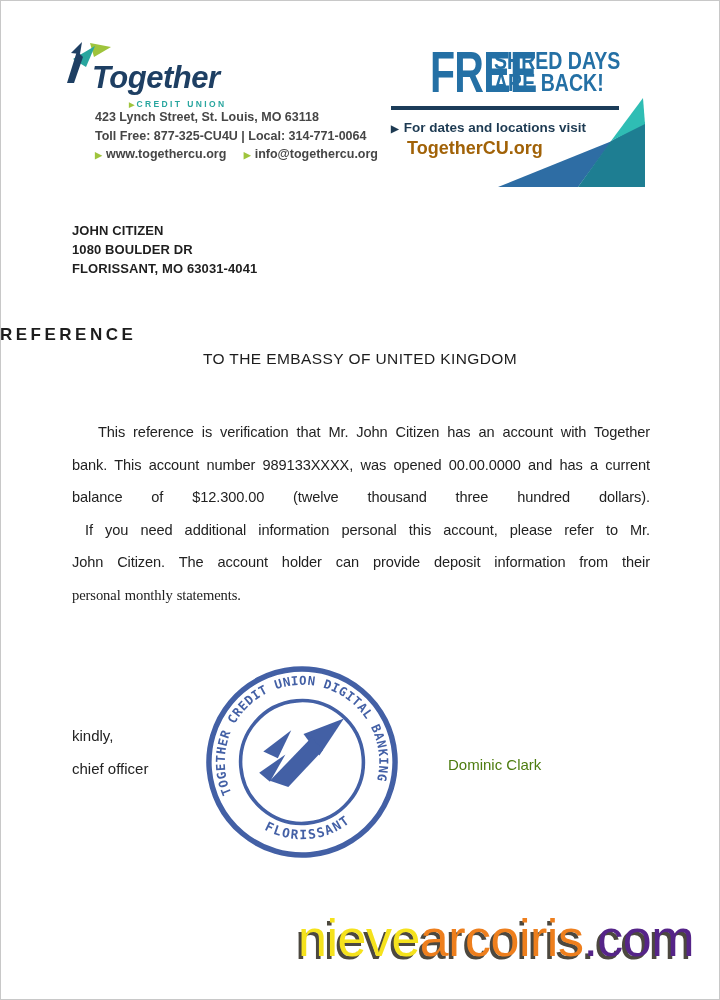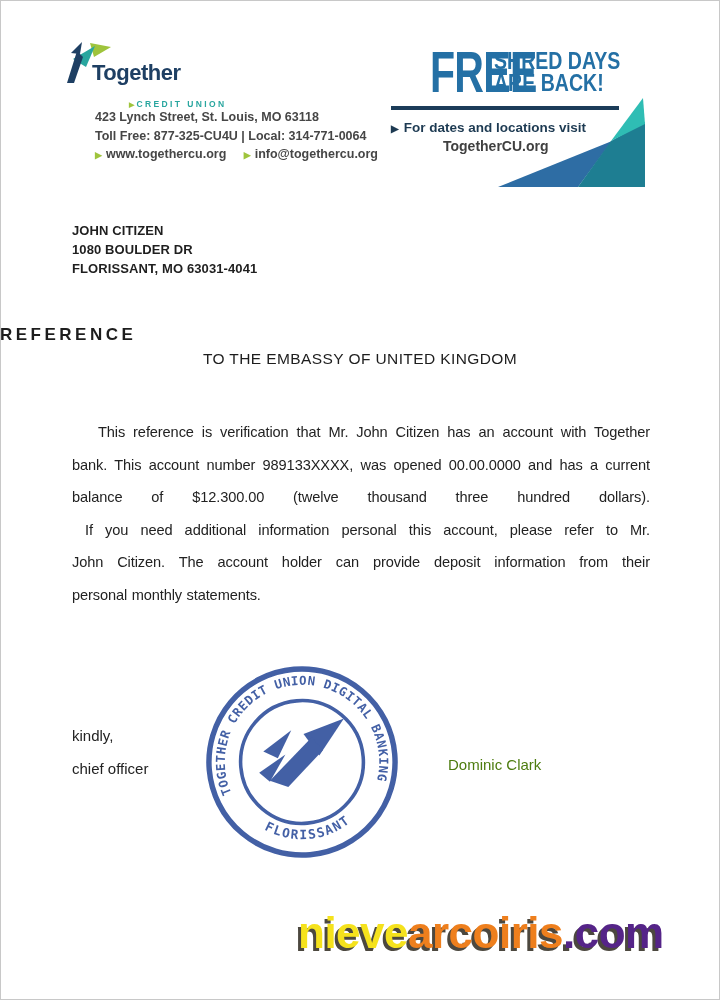--- a/index.html
+++ b/index.html
@@ -3,68 +3,68 @@
 <meta charset="utf-8">
 <style>
   html,body{margin:0;padding:0;background:#ffffff;}
   .page{
     position:relative;width:720px;height:1000px;background:#ffffff;
     font-family:"Liberation Sans",sans-serif;overflow:hidden;
     outline:1px solid #c8c8c8;outline-offset:-1px;
   }
   
   .logo-icon{position:absolute;left:64px;top:40px;}
-  .brand{position:absolute;left:92px;top:60px;font-size:22px;font-weight:600;
-         color:#1e3f63;letter-spacing:-0.5px;}
+  .brand{position:absolute;left:92px;top:60px;font-size:31px;font-weight:600;
+         color:#1e3f63;letter-spacing:-0.5px;font-style:italic;}
   .subbrand{position:absolute;left:129px;top:99px;font-size:8.5px;font-weight:700;
             letter-spacing:2.4px;color:#29a69f;}
   .subbrand .lime-tri{color:#9fc43c;font-size:7px;letter-spacing:0;margin-right:2px;}
   .hq{position:absolute;left:95px;top:108px;font-size:12.5px;font-weight:600;
       color:#464646;line-height:18.5px;white-space:nowrap;}
   .hq .lime-tri{color:#9fc43c;font-size:9px;margin-right:4px;}
   .hq .gap{display:inline-block;width:14px;}
   
   .promo-big{position:absolute;left:390px;top:44px;line-height:1;margin-left:40px;}
   .promo-big span{display:inline-block;transform:scaleX(0.72);transform-origin:0 0;
       font-size:57px;font-weight:700;color:#2470a5;letter-spacing:-1px;}
   .promo-stack{position:absolute;left:494px;top:50px;line-height:22px;}
   .promo-stack div{transform:scaleX(0.85);transform-origin:0 0;font-size:23px;
       font-weight:700;color:#2470a5;white-space:nowrap;}
   .promo-rule{position:absolute;left:391px;top:106px;width:228px;height:3.5px;background:#1c3c59;}
   .promo-note{position:absolute;left:391px;top:120px;font-size:13.5px;font-weight:600;
       color:#1d3a52;white-space:nowrap;}
   .promo-note .navy-tri{font-size:10px;margin-right:5px;}
-  .promo-url{position:absolute;left:407px;top:138px;font-size:14px;font-weight:700;color:#404040;margin-left:36px;}
+  .promo-url{position:absolute;left:407px;top:138px;font-size:18px;font-weight:700;color:#a16207;}
   .mountain{position:absolute;left:488px;top:94px;}
   
   .recipient{position:absolute;left:72px;top:221px;font-size:13px;font-weight:600;
       color:#1f1f1f;line-height:19px;letter-spacing:0.1px;}
   
   .title{position:absolute;left:0;top:325px;width:720px;text-align:left;
       font-size:17px;font-weight:700;letter-spacing:3.5px;color:#1d1d1d;}
   .subtitle{position:absolute;left:0;top:350px;width:720px;text-align:center;
       font-size:15.5px;color:#1d1d1d;letter-spacing:0.4px;}
   
   .body-text{position:absolute;left:72px;top:416px;width:578px;color:#222;
       font-size:14.6px;letter-spacing:-0.1px;word-spacing:0.5px;}
   .body-line{line-height:32.5px;text-align:justify;text-align-last:justify;}
   .body-line.first-p1{padding-left:26px;}
   .body-line.first-p2{padding-left:13px;}
-  .body-line.last-left{text-align-last:left;}
+  .body-line.last-left{text-align-last:left;font-family:Liberation Serif, serif;}
   
   .closing{position:absolute;left:72px;top:720px;font-size:15px;color:#222;line-height:32.5px;}
   .signer{position:absolute;left:448px;top:756px;font-size:15px;color:#4d7c0f;}
   
   .stamp{position:absolute;left:203px;top:663px;transform:rotate(-5deg);opacity:0.93;}
   .stamp text{font-family:"DejaVu Sans Mono",monospace;font-weight:700;fill:#35549f;}
   .stamp .arc-top{font-size:12.5px;letter-spacing:0.5px;}
   .stamp .arc-bottom{font-size:13px;letter-spacing:1.5px;}
   
-  .watermark{position:absolute;left:298px;top:908px;width:410px;font-size:44px;
-      font-weight:700;white-space:nowrap;letter-spacing:-0.5px;
+  .watermark{position:absolute;left:298px;top:908px;width:410px;font-size:52px;
+      font-weight:400;white-space:nowrap;letter-spacing:-0.5px;
       text-shadow:-3px 3px 0 #4c483f;}
   .wm-yellow{color:#f5e21c;}
   .wm-orange{color:#ee7f1d;}
   .wm-purple{color:#552488;}
 </style>
 </head>
 <body>
 
 <div class="page">
 

